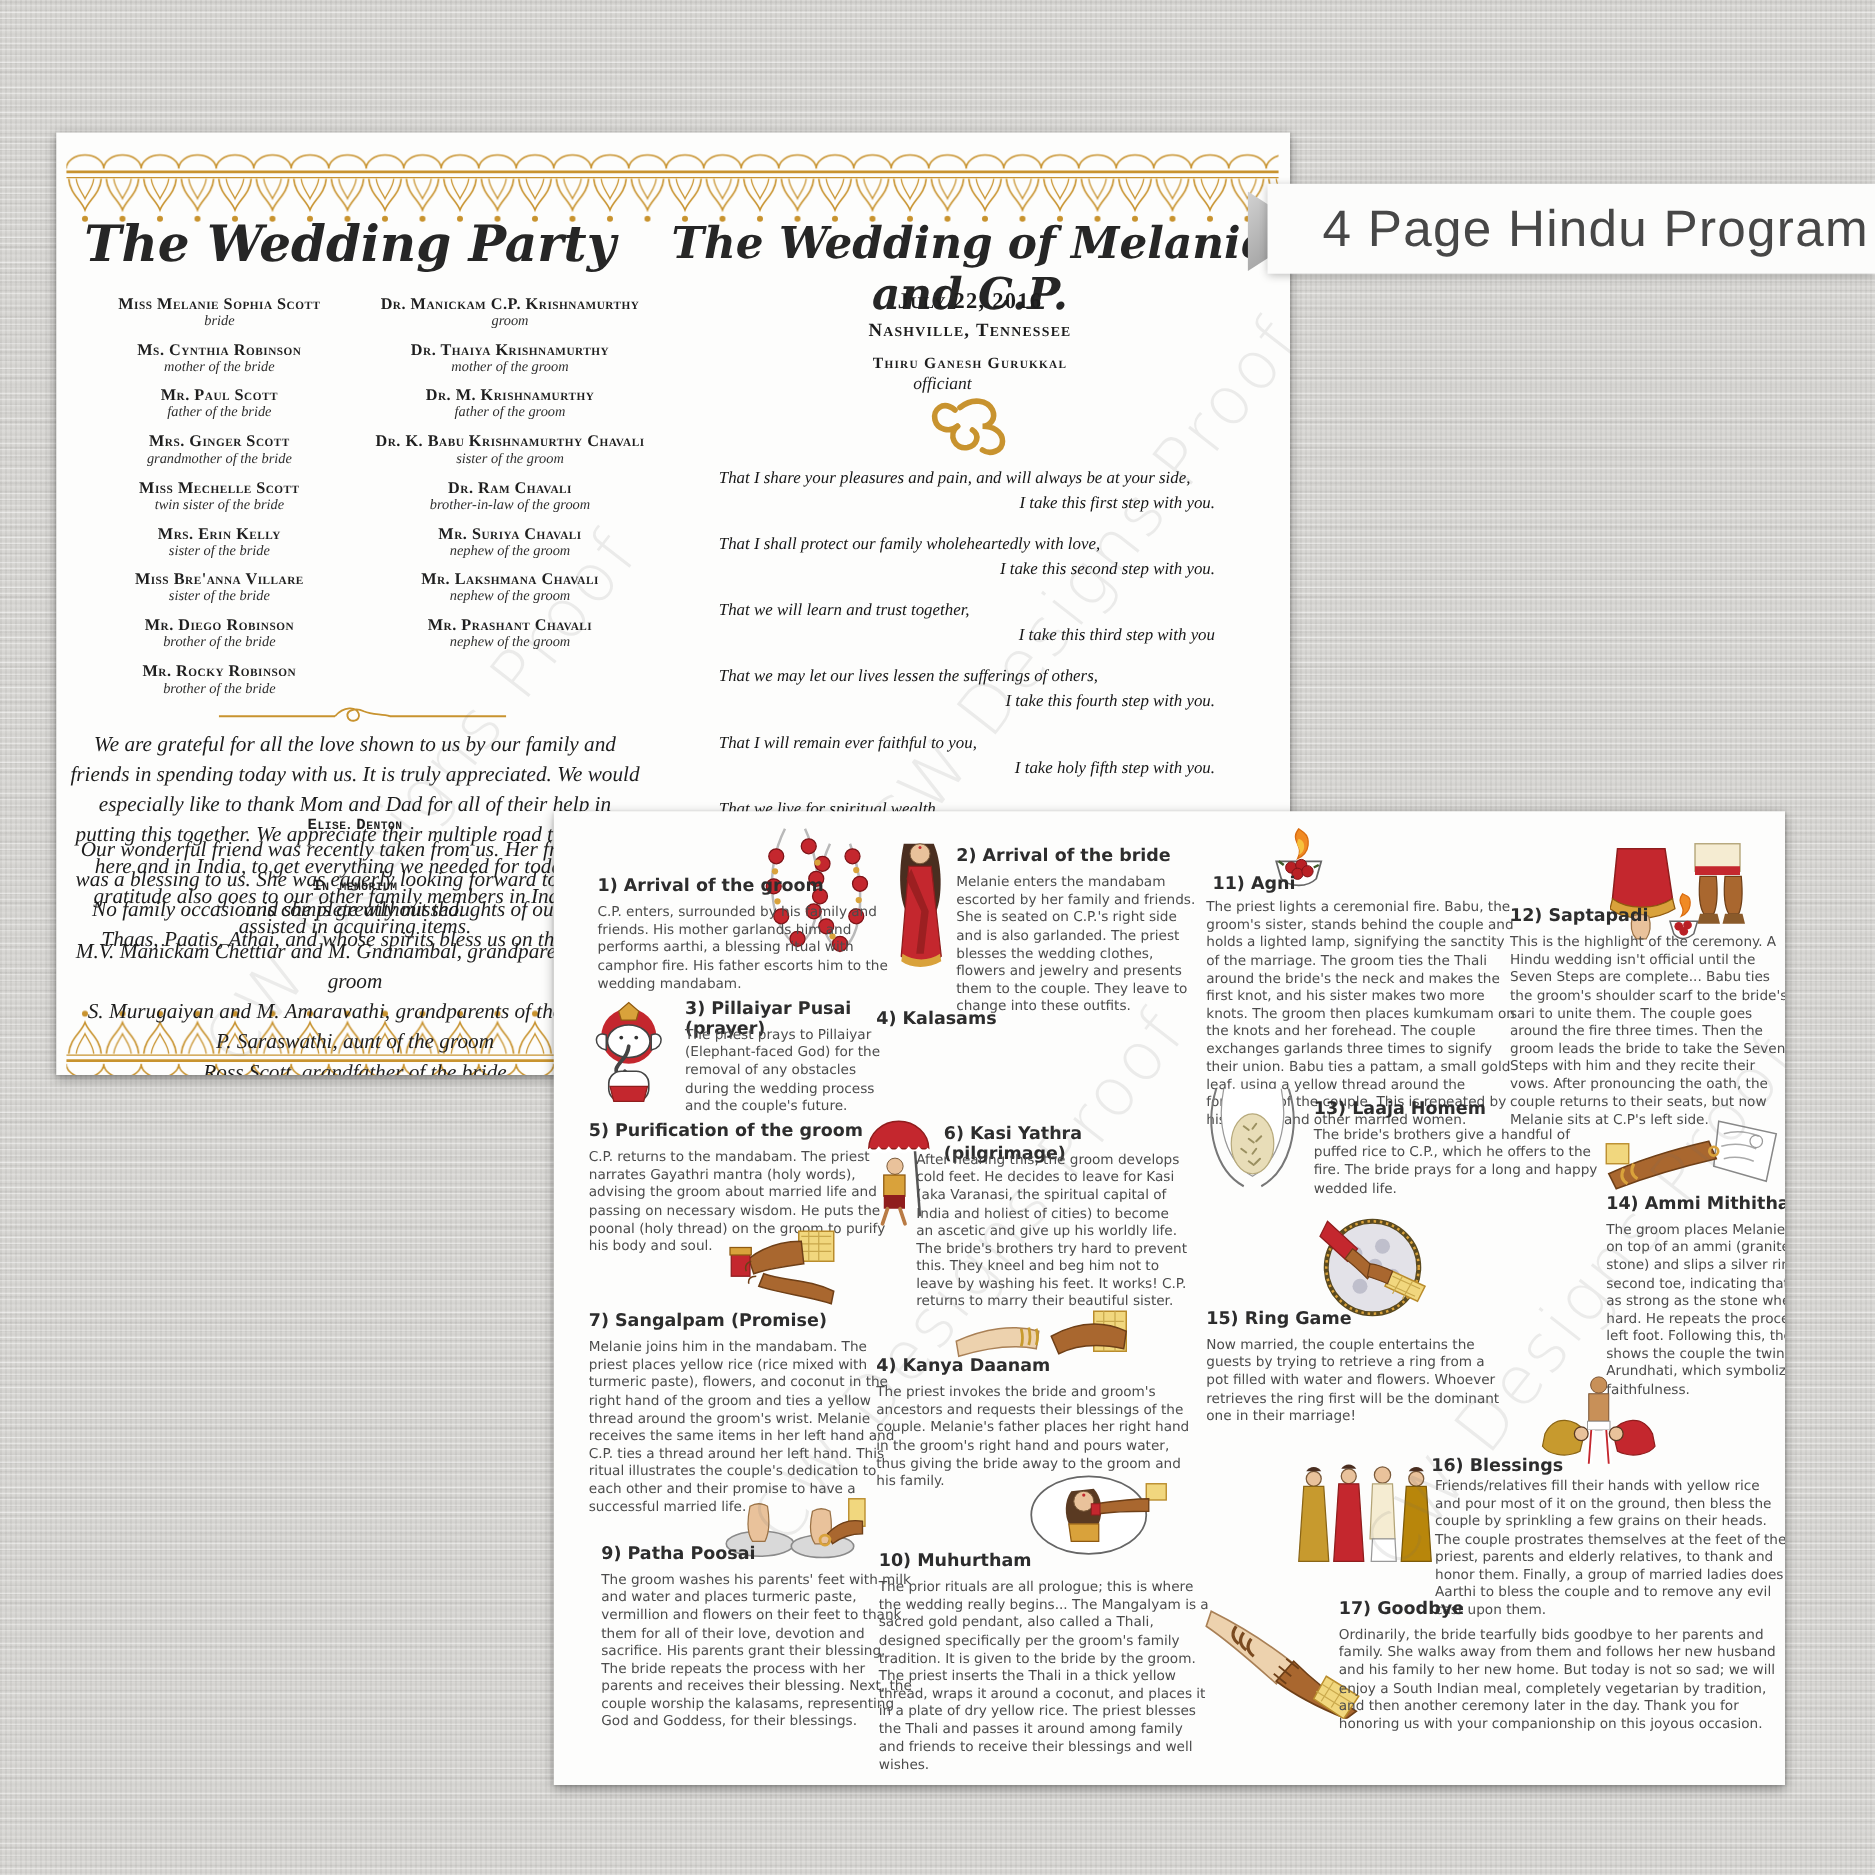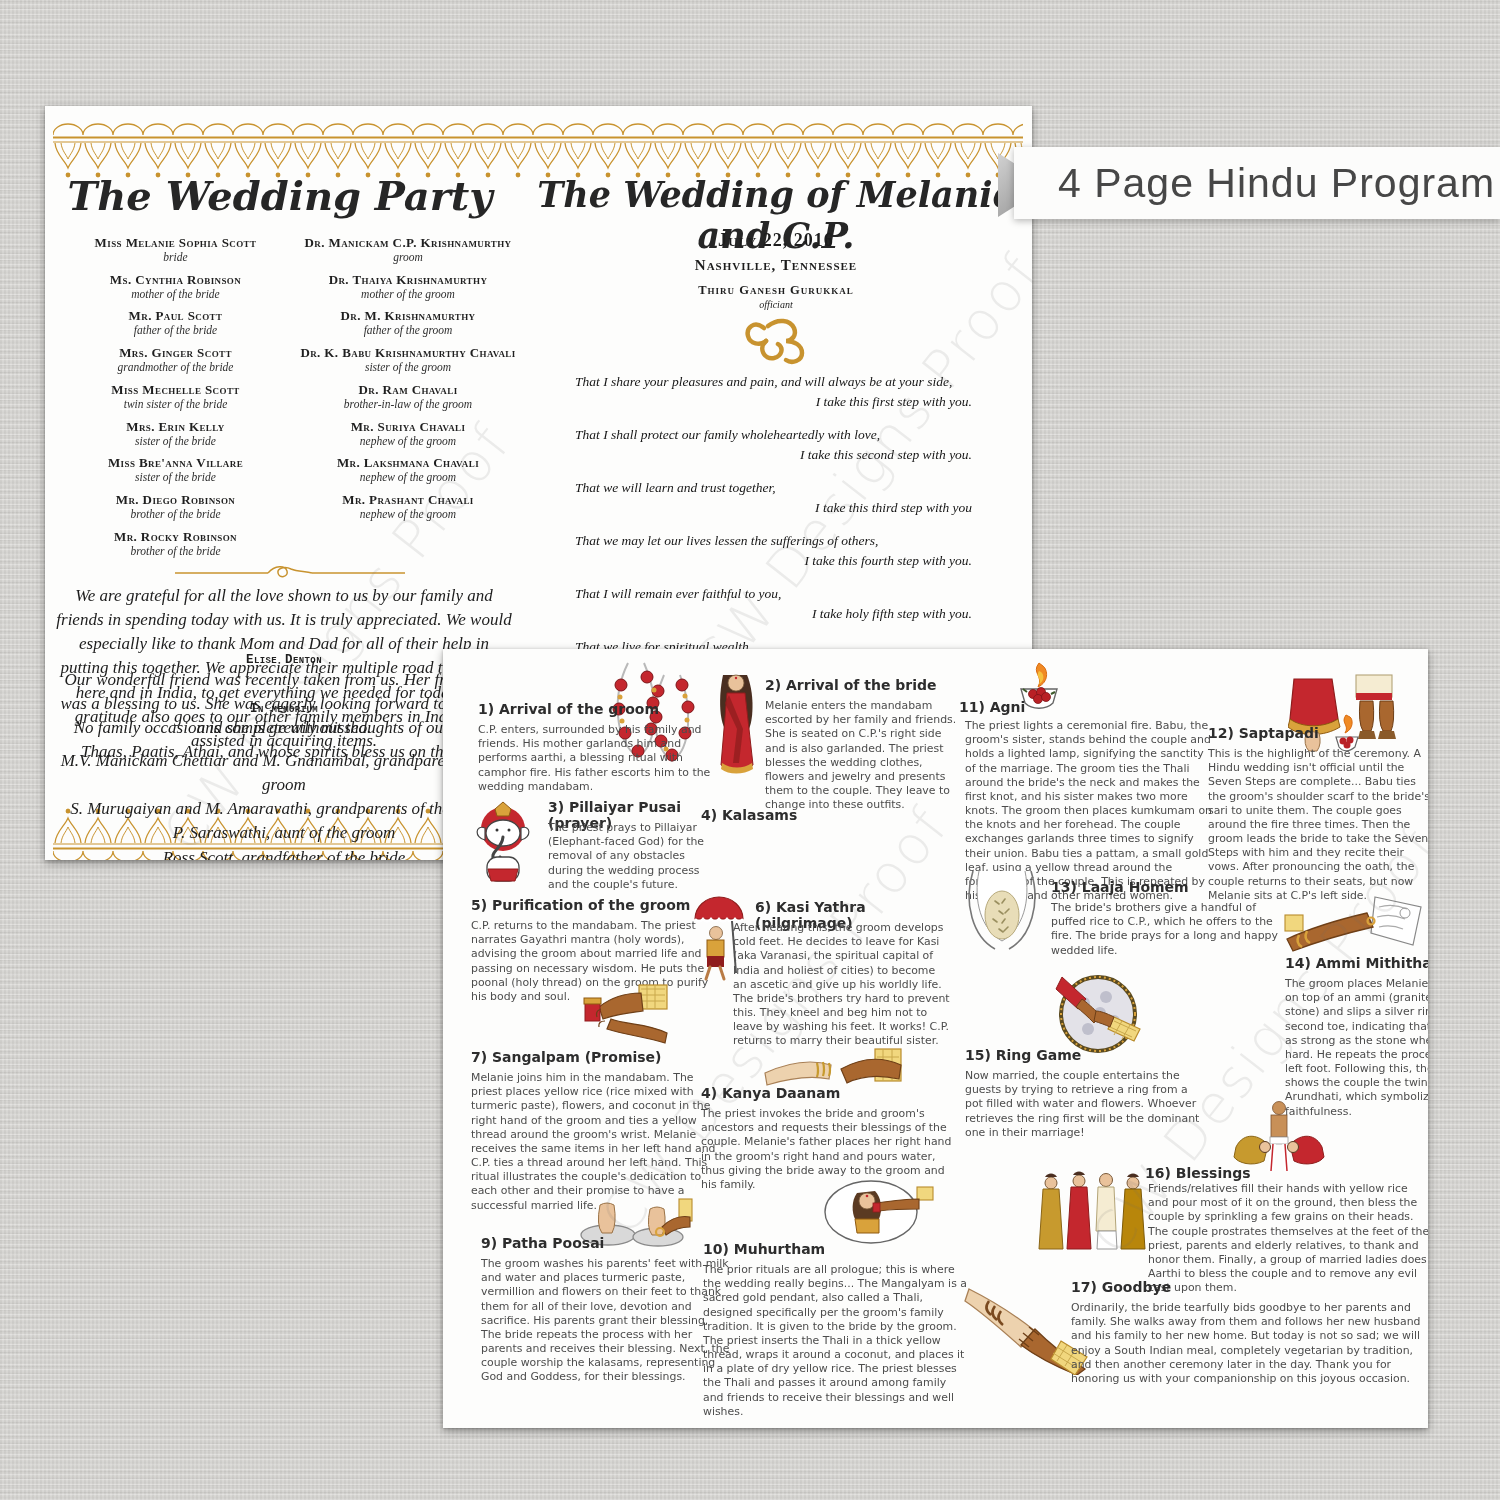--- a/index.html
+++ b/index.html
@@ -188,21 +188,21 @@
         <div>S. Murugaiyan and M. Amaravathi, grandparents of the groom</div>
         <div>P. Saraswathi, aunt of the groom</div>
         <div>Ross Scott, grandfather of the bride</div>
       </div>
 
     <div class="abs script-title" style="left:475px;top:68px;width:512px;font-size:35px">The Wedding of Melanie and C.P.</div>
 
     <div class="abs caps-line" style="left:475px;top:124px;width:512px;font-size:18px">July 22, 2016</div>
     <div class="abs caps-line" style="left:475px;top:151px;width:512px;font-size:15px">Nashville, Tennessee</div>
     <div class="abs caps-line" style="left:475px;top:177px;width:512px;font-size:12.5px">Thiru Ganesh Gurukkal</div>
-    <div class="abs ital-block" style="left:475px;top:192px;width:512px;font-size:10px">officiant</div>
+    <div class="abs ital-block" style="left:453px;top:192px;width:512px;font-size:14px">officiant</div>
 
     <div class="abs" style="left:475px;top:208px;width:512px;display:flex;justify-content:center">
       <svg width="64" height="54" viewBox="0 0 64 54">
         <g fill="none" stroke="#c8932f" stroke-width="4.5" stroke-linecap="round">
           <path d="M20 14 C10 6 2 14 4 22 C6 30 16 32 22 27"></path>
           <path d="M22 27 C14 34 20 46 30 44 C38 42 40 34 34 30"></path>
           <path d="M24 12 C34 4 46 6 50 14 C53 21 48 27 42 27 C50 27 58 31 58 39 C58 47 48 50 42 46"></path>
         </g>
       </svg>
     </div>
@@ -374,21 +374,21 @@
       <path d="M26 10 C22 16 29 17 26 23 C32 20 31 13 28 11 Z" fill="#f6c13d"></path>
       <path d="M8 28 H44 L40 42 C33 49 19 49 12 42 Z" fill="#fff" stroke="#666" stroke-width="1.4"></path>
       <g fill="#b92025" stroke="#7d1418" stroke-width=".8">
         <circle cx="20" cy="33" r="4.5"></circle>
           <circle cx="28" cy="31" r="4.5"></circle>
           <circle cx="25" cy="38" r="4.5"></circle>
           <circle cx="33" cy="36" r="4.5"></circle>
       </g>
       <path d="M14 31 l-4 -3 M38 33 l4 -2" stroke="#3d5a2a" stroke-width="2"></path>
     </svg>
-    <div class="sec-head" style="left:516px;top:50px;width:150px">11) Agni</div>
+    <div class="sec-head" style="left:527px;top:50px;width:150px">11) Agni</div>
     <div class="sec-body" style="left:522px;top:70px;width:252px">The priest lights a ceremonial fire.  Babu, the groom's sister, stands behind the couple and holds a lighted lamp, signifying the sanctity of the marriage.  The groom ties the Thali around the bride's the neck and makes the first knot, and his sister makes two more knots.  The groom then places kumkumam on the knots and her forehead. The couple exchanges garlands three times to signify their union.  Babu ties a pattam, a small gold leaf, using a yellow thread around the foreheads of the couple. This is repeated by his mother and other married women.</div>
 
     <svg class="abs" style="left:520px;top:218px" width="78" height="90" viewBox="0 0 78 90">
       <path d="M10 4 C0 36 10 70 32 82" fill="none" stroke="#777" stroke-width="1.6"></path>
       <path d="M68 4 C78 36 68 70 46 82" fill="none" stroke="#777" stroke-width="1.6"></path>
       <path d="M16 4 C10 34 18 62 39 74 C60 62 68 34 62 4" fill="#fff" stroke="#999" stroke-width="1"></path>
       <ellipse cx="39" cy="48" rx="17" ry="24" fill="#e8ddb8" stroke="#b7aa7d" stroke-width="1"></ellipse>
       <g stroke="#9a8f60" stroke-width="1.6" stroke-linecap="round">
         <path d="M32 34 l4 3 M42 32 l-3 4 M36 44 l4 3 M46 42 l-4 4 M30 52 l4 3 M42 52 l-3 4 M36 62 l4 3 M45 60 l-4 4"></path>
       </g>

